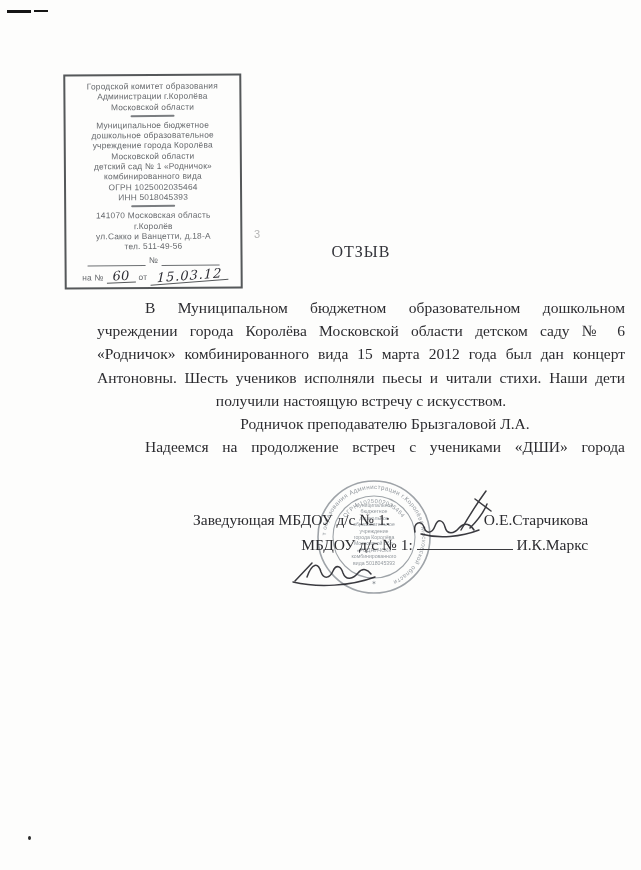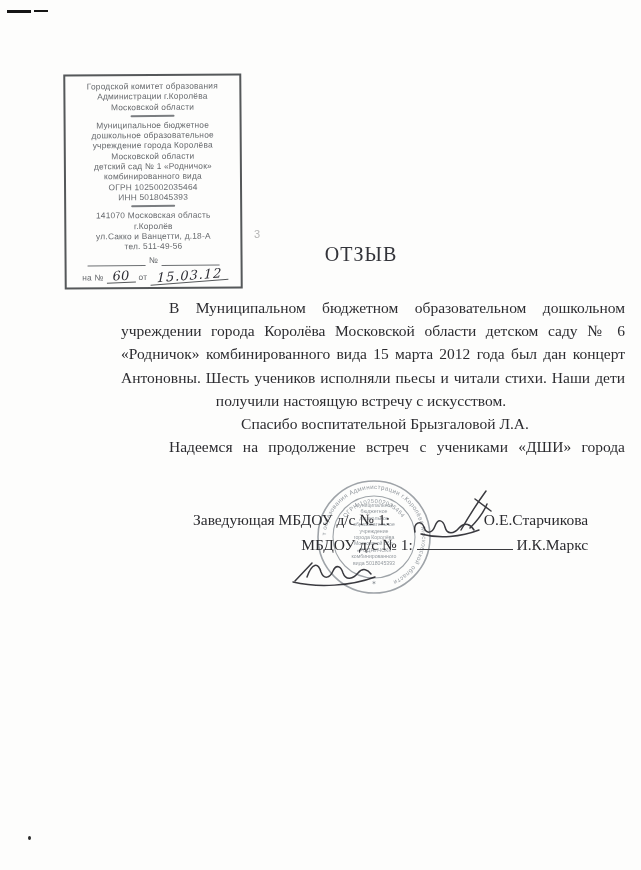--- a/index.html
+++ b/index.html
@@ -20,25 +20,25 @@
   #corner-stamp .sep{width:44px;height:2px;background:#7a7d80;margin:3px auto;border-radius:2px;}
   #corner-stamp .row{display:flex;align-items:flex-end;justify-content:center;margin-top:4px;}
   .uline{display:inline-block;border-bottom:1px solid #6d7073;height:9px;}
   .hand{font-style:italic;font-family:"DejaVu Serif",serif;font-size:13px;color:#2e2e35;
         line-height:12px;border-bottom:1.4px solid #55585a;padding:0 6px;}
   #ref-number{transform:rotate(-2deg);}
   #ref-date{transform:rotate(-4deg) skewX(-6deg);letter-spacing:1px;}
   .tiny-label{font-size:8.4px;color:#66696d;margin:0 3px;}
   
   #doc-title{position:absolute;left:97px;top:243px;width:528px;text-align:center;
-             font-size:20px;letter-spacing:1px;color:#33343a;}
+             font-size:16px;letter-spacing:1px;color:#33343a;}
   
   #body-text{position:absolute;left:97px;top:296px;width:528px;font-size:15.5px;
              line-height:23.2px;color:#2c2c30;}
-  .jline{text-align:justify;text-align-last:justify;margin-left:24px;}
+  .jline{text-align:justify;text-align-last:justify;}
   .lline{text-align:center;}
   .indent{padding-left:48px;}
   
   #sig-block{position:absolute;left:193px;top:508px;font-size:15.5px;color:#2c2c30;line-height:24.6px;}
   .sig-row{white-space:nowrap;text-align:right;}
   .sig-gap{display:inline-block;width:86px;}
   .sig-line{display:inline-block;width:96px;border-bottom:1.5px solid #3a3a3e;height:13px;}
   
   #round-stamp{position:absolute;left:314px;top:477px;width:120px;height:120px;opacity:.82;}
   
@@ -86,21 +86,21 @@
   </div>
 
   <div id="doc-title">ОТЗЫВ</div>
 
   <div id="body-text">
     <div class="jline indent">В Муниципальном бюджетном образовательном дошкольном</div>
     <div class="jline">учреждении города Королёва Московской области детском саду № 6</div>
     <div class="jline">«Родничок» комбинированного вида 15 марта 2012 года был дан концерт</div>
     <div class="jline">Антоновны. Шесть учеников исполняли пьесы и читали стихи. Наши дети</div>
     <div class="lline">получили настоящую встречу с искусством.</div>
-    <div class="lline indent">Спасибо воспитательной Брызгаловой Л.А.</div>
+    <div class="lline indent">Родничок преподавателю Брызгаловой Л.А.</div>
     <div class="jline indent">Надеемся на продолжение встреч с учениками «ДШИ» города</div>
   </div>
 
   <svg id="round-stamp" viewBox="0 0 120 120" font-family="Liberation Sans, sans-serif">
     <defs>
       <path id="ringPath" d="M60,60 m-48,0 a48,48 0 1,1 96,0 a48,48 0 1,1 -96,0"></path>
       <path id="innerArc" d="M60,60 m-34,0 a34,34 0 1,1 68,0 a34,34 0 1,1 -68,0"></path>
     </defs>
     <circle cx="60" cy="60" r="56" fill="none" stroke="#8a9096" stroke-width="1.6"></circle>
     <circle cx="60" cy="60" r="41" fill="none" stroke="#8a9096" stroke-width="1.1"></circle>

